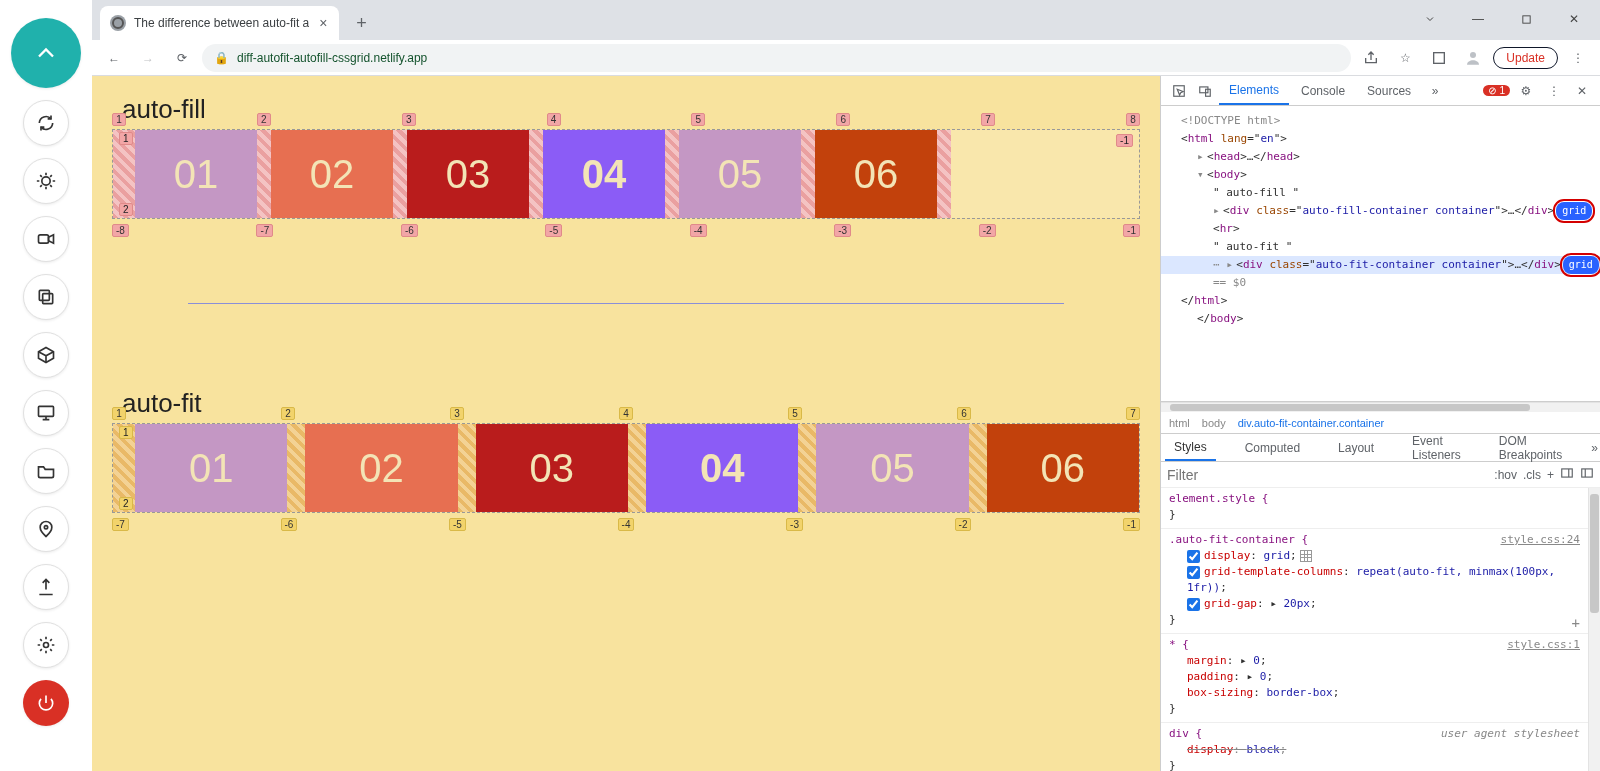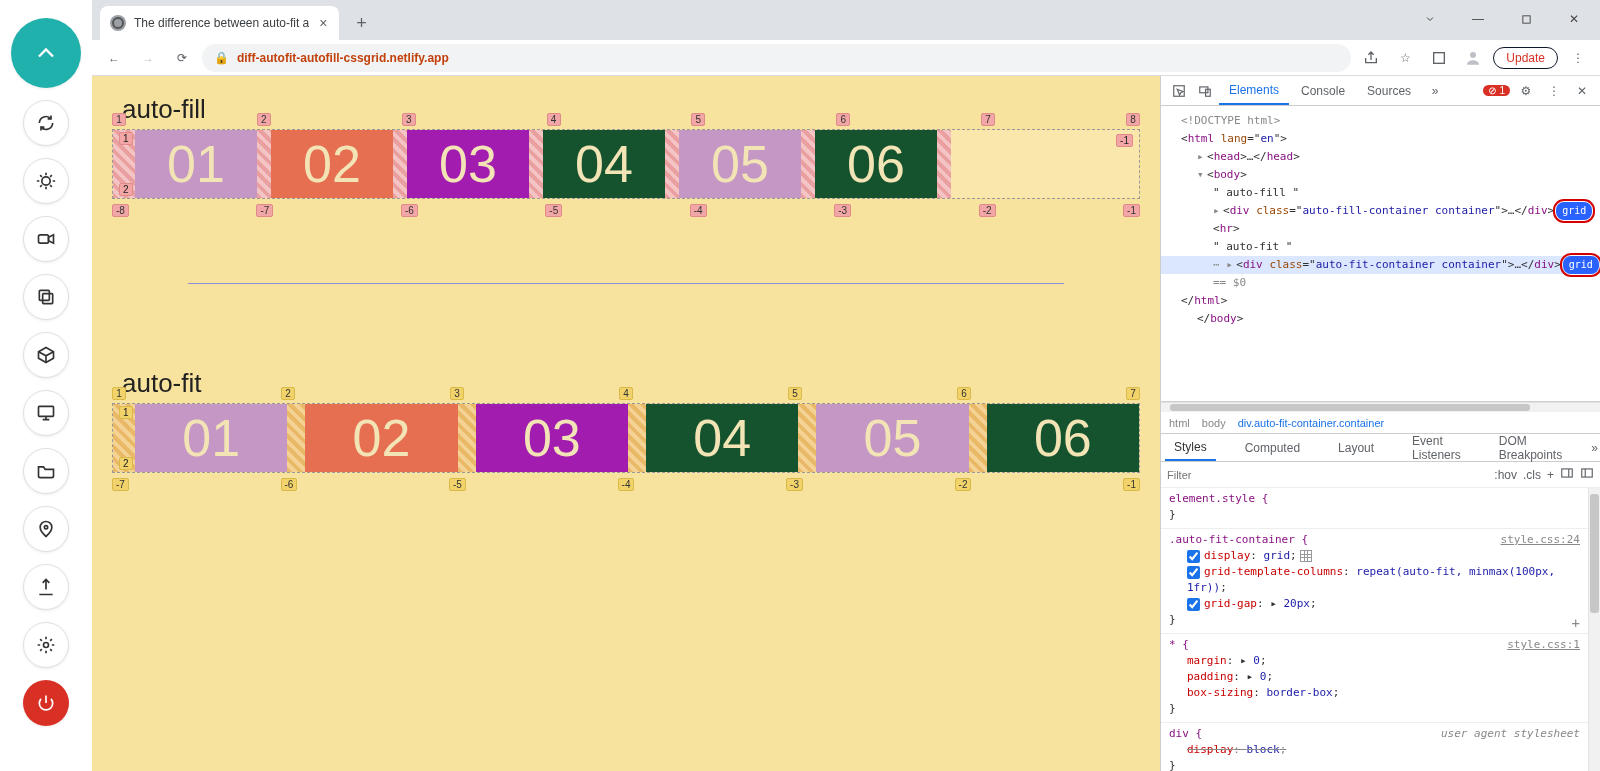--- a/index.html
+++ b/index.html
@@ -111,21 +111,21 @@
   .addr-bar {
     flex:1;
     height:28px;
     background:#f1f3f4;
     border-radius:14px;
     display:flex;align-items:center;
     padding:0 12px; gap:8px;
     color:#202124;
   }
   .addr-bar .lock{color:#5f6368;}
-  .addr-bar .domain{color:#c2410c;font-weight:bold;}
+  .addr-bar .domain{color:#14532d;}
   .update-btn{
     border:1px solid #0f172a;color:#d93025;
     border-radius:14px;padding:3px 12px;font-size:12px;
   }
   .ext-ico{width:28px;height:28px;display:flex;align-items:center;justify-content:center;color:#5f6368;}
 
   
   .workspace { flex:1; display:flex; min-height:0;}
 
   
@@ -156,37 +156,37 @@
     border:1px dashed #999;
     padding:0;
     position:relative;
   }
   .grid{
     display:flex;
     gap:0;
   }
   .cell{
     flex:1;
-    height:68px;
+    height:88px;
     display:flex;align-items:center;justify-content:center;
-    font-size:52px;color:#f3e4b6;font-weight:400;
+    font-size:40px;color:#f3e4b6;font-weight:400;
     font-family: Arial, sans-serif;
     position:relative;
   }
   .gap{
     width:18px;flex:none;
     background:repeating-linear-gradient(45deg,#e9b967 0 4px,#f3d294 4px 8px);
   }
   .gap.pink{background:repeating-linear-gradient(45deg,#eaa0a0 0 4px,#f4c3c3 4px 8px);}
   .c1{background:#c497c4;}
   .c2{background:#e76f51;}
-  .c3{background:#a21caf;}
-  .c4{background:#14532d;}
+  .c3{background:#b91c1c;}
+  .c4{background:#8b5cf6;font-weight:bold;}
   .c5{background:#c497c4;}
-  .c6{background:#14532d;}
+  .c6{background:#c2410c;}
   .empty-track{flex:1;background:rgba(255,255,255,0.15);}
   .neg-lbl{
     position:absolute;top:4px;right:6px;background:#f2a6a6;border:1px solid #e08a8a;
     font-size:10px;padding:0 3px;border-radius:2px;
   }
   .fit .neg-lbl{background:#f2d36b;border-color:#d9b948;}
 
   .fill .grid .cell{min-width:110px;flex:none;width:122px;}
   .fill .grid .gap{width:14px;}
   .hr{height:0;border-top:1px solid #8a8fd8;margin:84px 86px;}
@@ -246,21 +246,21 @@
   .styles-tabs{
     height:28px;border-bottom:1px solid #cdcdcd;display:flex;align-items:center;gap:20px;padding:0 4px;
   }
   .styles-tabs .st-tab{padding:5px 9px;color:#5f6368;}
   .styles-tabs .st-tab.active{color:#333;border-bottom:2px solid #1a73e8;margin-bottom:-1px;}
 
   .filter-row{
     height:26px;border-bottom:1px solid #eee;display:flex;align-items:center;padding:0 6px;gap:6px;
     color:#5f6368;
   }
-  .filter-row input{border:none;outline:none;flex:1;font-size:11px;background:transparent;}
+  .filter-row input{border:none;outline:none;flex:1;font-size:14px;background:transparent;}
 
   .rules{
     flex:1;overflow:auto;font-family:Menlo,Consolas,monospace;font-size:11px;line-height:16px;
   }
   .rule{border-bottom:1px solid #eee;padding:3px 8px 5px 8px;position:relative;}
   .rule .src{position:absolute;right:8px;top:3px;color:#888;text-decoration:underline;}
   .rule .ua{position:absolute;right:8px;top:3px;color:#888;font-style:italic;}
   .rule .sel{color:#881280;}
   .rule .prop{color:#c80000;}
   .rule .pval{color:#1a1aa6;}

